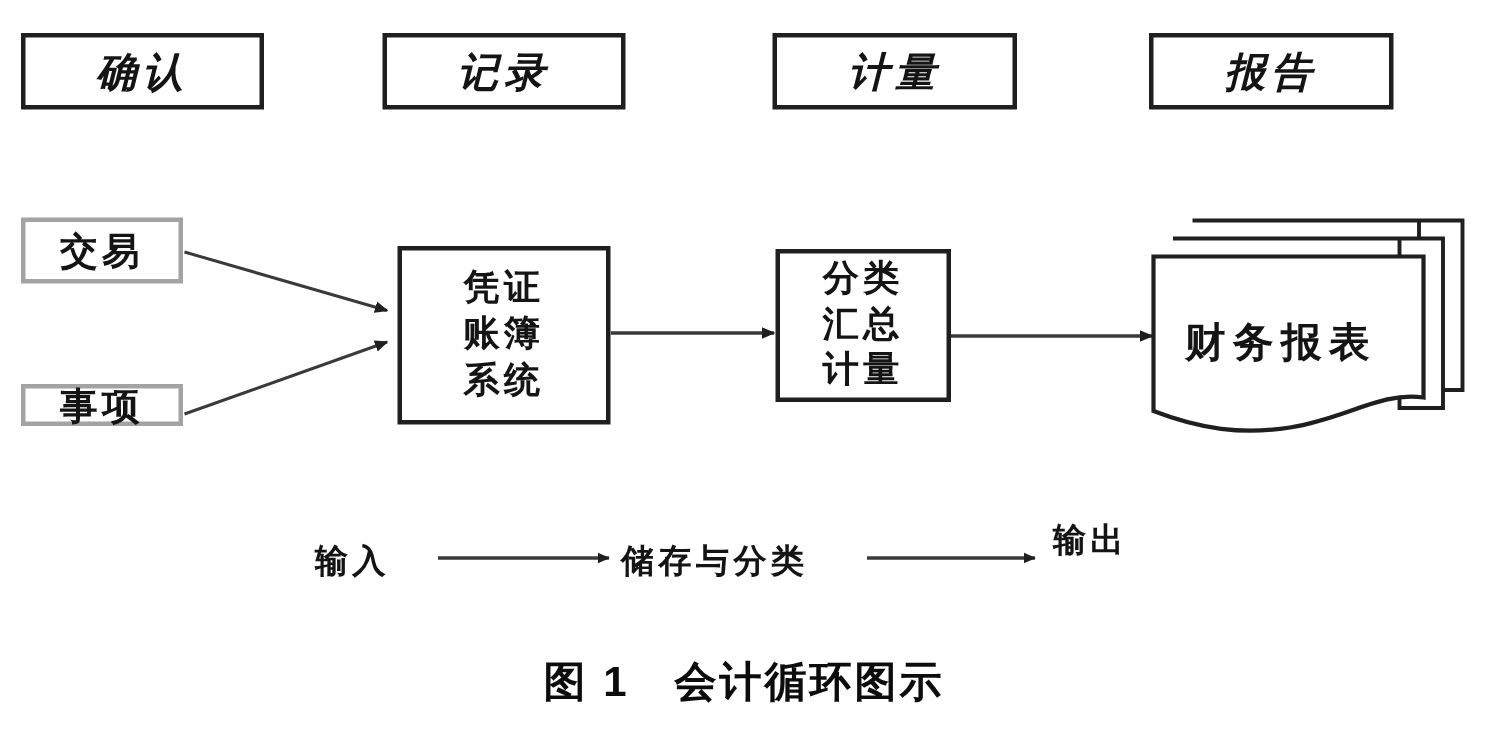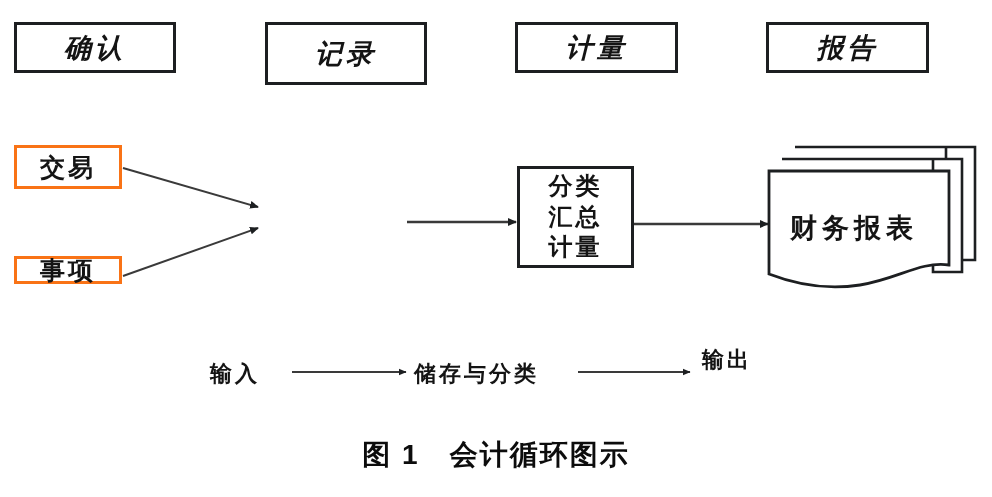--- a/index.html
+++ b/index.html
@@ -33,21 +33,21 @@
     background: #ffffff;
     font-family: "Liberation Serif", "DejaVu Serif", serif;
     font-style: italic;
     font-weight: 700;
     font-size: 27px;
     letter-spacing: 4px;
     color: #141414;
   }
   
   .src-box {
-    border: 3px solid #f97316;
+    border: 3px solid #a3a3a3;
     background: #ffffff;
     font-family: "Liberation Serif", "DejaVu Serif", serif;
     font-weight: 700;
     font-size: 25px;
     letter-spacing: 3px;
     color: #141414;
   }
   
   .proc-box {
     border: 3px solid #1d1f21;
@@ -127,27 +127,32 @@
 
     <line x1="407" y1="222" x2="516" y2="222" stroke="#3a3a3a" stroke-width="2.4" marker-end="url(#ah)"></line>
 
     <line x1="634" y1="224" x2="768" y2="224" stroke="#3a3a3a" stroke-width="2.4" marker-end="url(#ah)"></line>
 
     <line x1="292" y1="372" x2="406" y2="372" stroke="#3a3a3a" stroke-width="2.2" marker-end="url(#ahs)"></line>
     <line x1="578" y1="372" x2="690" y2="372" stroke="#3a3a3a" stroke-width="2.2" marker-end="url(#ahs)"></line>
   </svg>
 
   <div class="node phase-box" style="left:14px;  top:22px;  width:162px; height:51px;">确认</div>
-  <div class="node phase-box" style="left:265px; top:22px;  width:162px; height:63px;">记录</div>
+  <div class="node phase-box" style="left:255px; top:22px;  width:162px; height:51px;">记录</div>
   <div class="node phase-box" style="left:515px; top:22px;  width:163px; height:51px;">计量</div>
   <div class="node phase-box" style="left:766px; top:22px;  width:163px; height:51px;">报告</div>
 
   <div class="node src-box" style="left:14px; top:145px; width:108px; height:44px;">交易</div>
   <div class="node src-box" style="left:14px; top:256px; width:108px; height:28px;">事项</div>
 
+  <div class="node proc-box" style="left:265px; top:164px; width:142px; height:119px;">
+    <span class="ln">凭证</span>
+    <span class="ln">账簿</span>
+    <span class="ln">系统</span>
+  </div>
 
   <div class="node proc-box" style="left:517px; top:166px; width:117px; height:102px;">
     <span class="ln">分类</span>
     <span class="ln">汇总</span>
     <span class="ln">计量</span>
   </div>
 
   <div class="doc-stack" style="left:760px; top:138px; width:232px; height:175px;">
     <svg width="232" height="175" viewBox="0 0 232 175" xmlns="http://www.w3.org/2000/svg">
 

